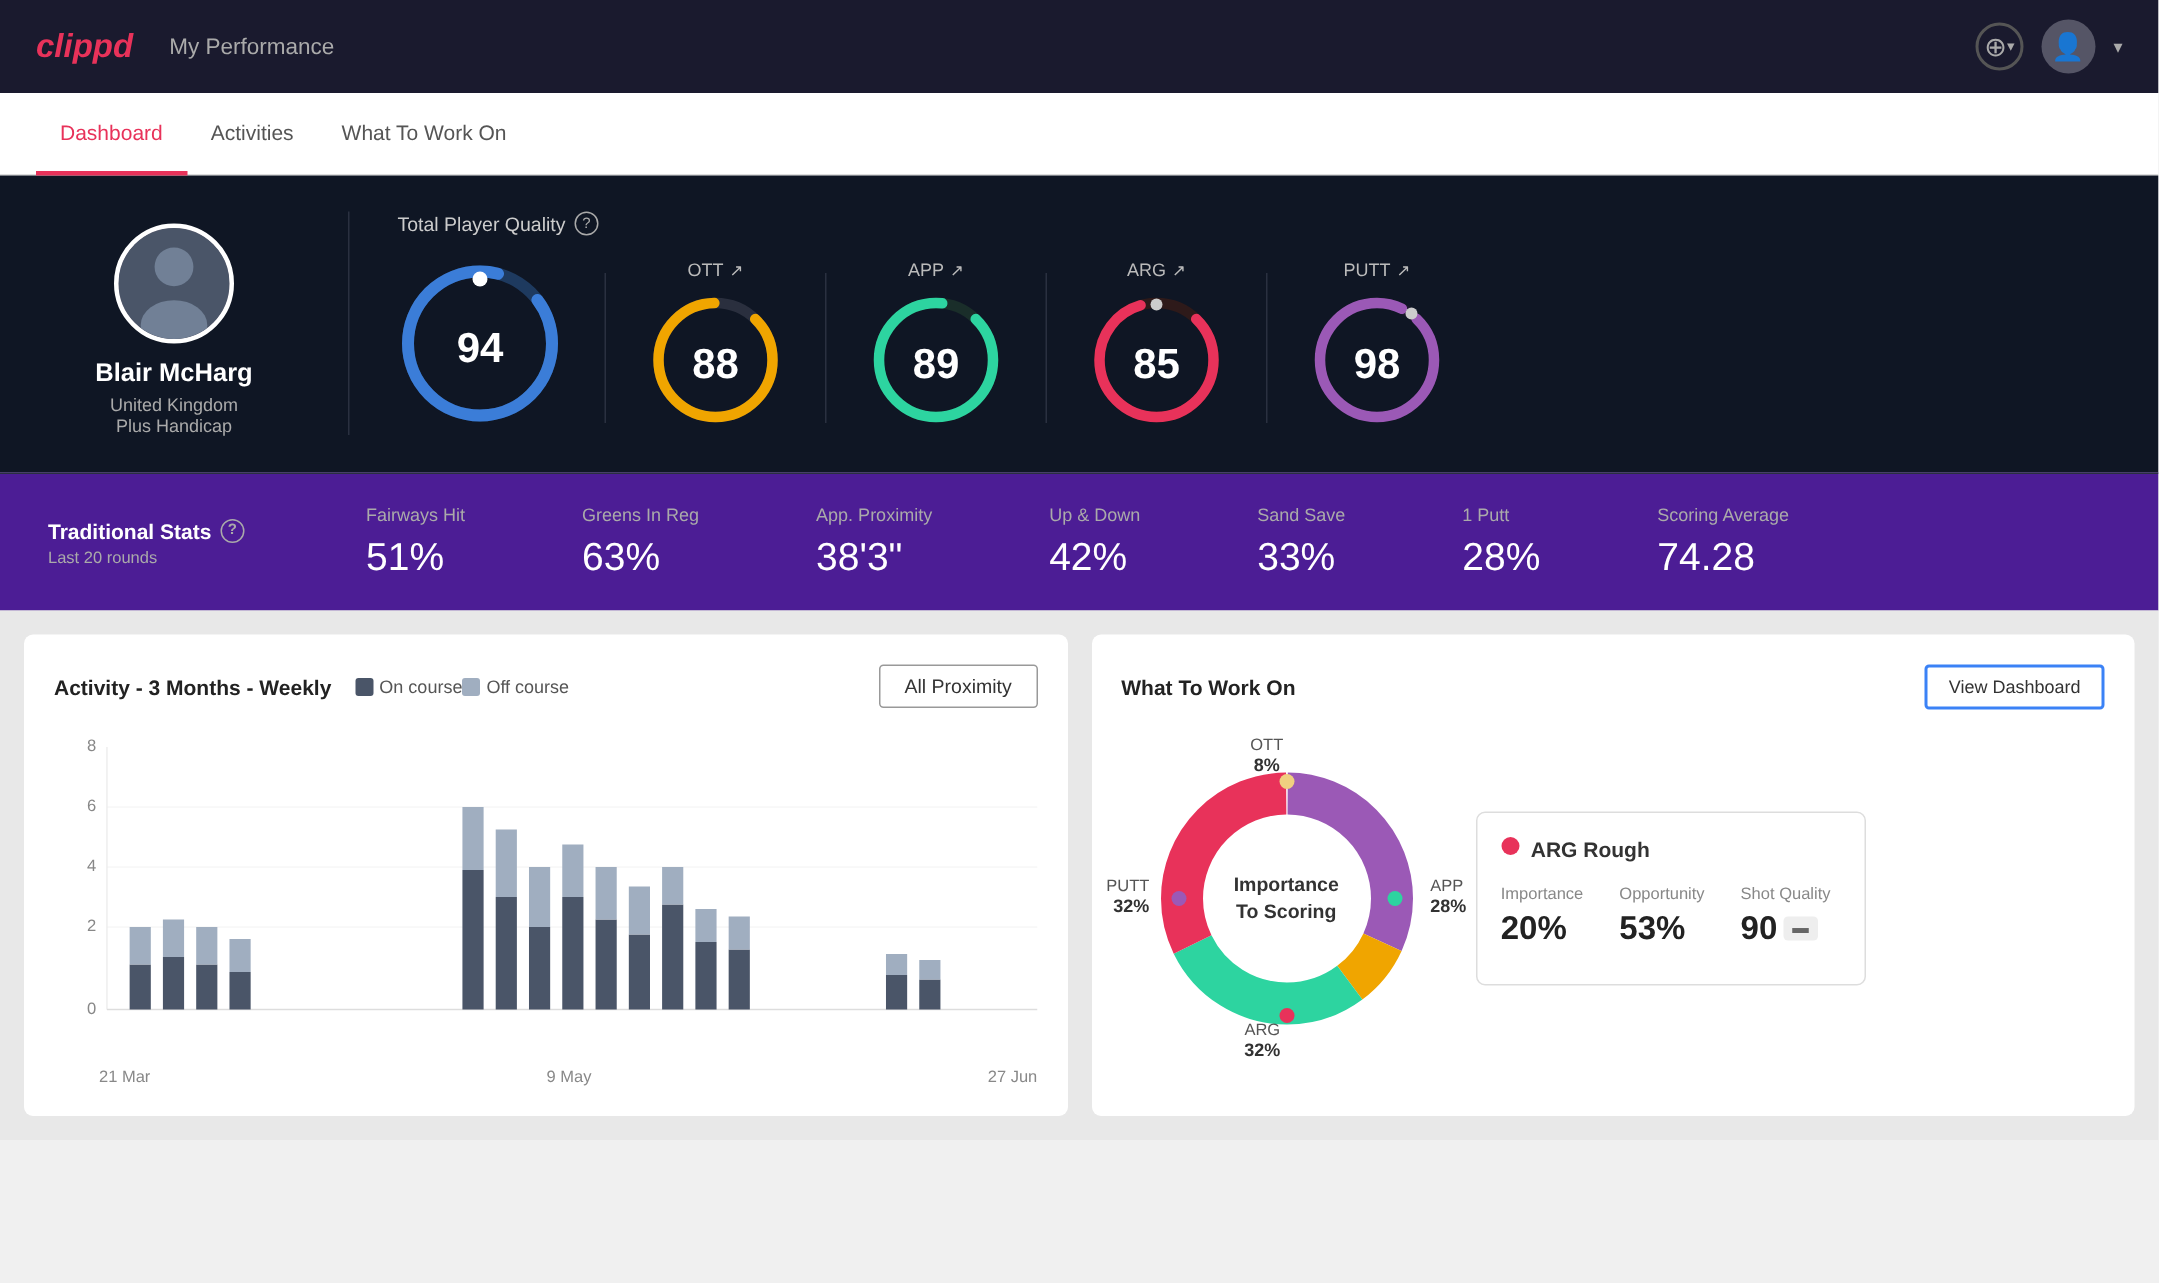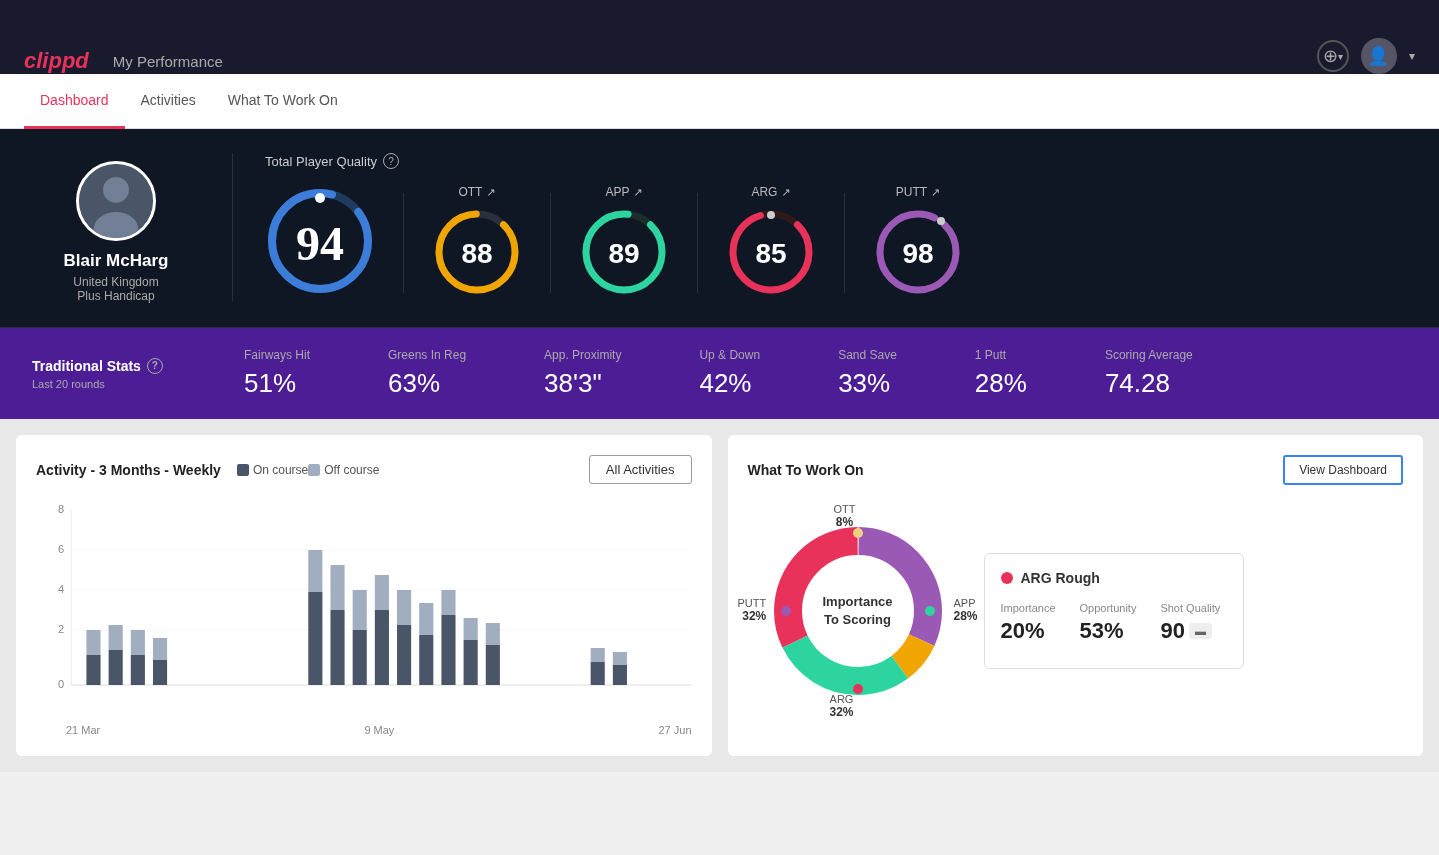--- a/index.html
+++ b/index.html
@@ -2,23 +2,23 @@
 <html><head>
   <meta charset="utf-8">
   <style>
     * { box-sizing: border-box; margin: 0; padding: 0; }
     body { font-family: -apple-system, BlinkMacSystemFont, 'Segoe UI', sans-serif; background: #f0f0f0; color: #333; }
 
     
     .header {
       background: #1a1a2e;
       display: flex;
-      align-items: flex-end;
+      align-items: center;
       padding: 0 24px;
-      height: 74px;
+      height: 62px;
       justify-content: space-between;
     }
     .logo {
       display: flex;
       align-items: center;
       gap: 8px;
     }
     .logo-text {
       color: #e8325a;
       font-size: 22px;
@@ -185,21 +185,21 @@
     .arrow-icon { font-size: 11px; }
     .circle-value {
       position: absolute;
       top: 50%;
       left: 50%;
       transform: translate(-50%, -50%);
       font-size: 28px;
       font-weight: bold;
       color: #fff;
     }
-    .circle-value.main { font-size: 48px; font-family: Liberation Serif, serif; }
+    .circle-value.main { font-size: 28px; }
 
     .score-divider {
       width: 1px;
       height: 100px;
       background: #2a3040;
       margin: 0 4px;
     }
 
     
     .traditional-stats {
@@ -367,21 +367,21 @@
 
     
     .info-card {
       border: 1px solid #ddd;
       border-radius: 6px;
       padding: 16px;
       min-width: 260px;
     }
     .info-card-title {
       display: flex;
-      align-items: center;
+      align-items: flex-start;
       gap: 8px;
       font-size: 14px;
       font-weight: 600;
       color: #333;
       margin-bottom: 16px;
     }
     .red-circle {
       width: 12px;
       height: 12px;
       border-radius: 50%;
@@ -602,21 +602,21 @@
           <div class="legend-item">
             <div class="legend-dot" style="background:#4a5568;"></div>
             <span>On course</span>
           </div>
           <div class="legend-item">
             <div class="legend-dot" style="background:#a0aec0;"></div>
             <span>Off course</span>
           </div>
         </div>
       </div>
-      <button class="all-activities-btn">All Activities</button>
+      <button class="all-activities-btn">All Proximity</button>
     </div>
 
     <div class="chart-area">
       <svg class="chart-svg" viewBox="0 0 650 220" preserveAspectRatio="none">
 
         <line x1="35" y1="10" x2="35" y2="185" stroke="#eee" stroke-width="1"></line>
         <line x1="35" y1="185" x2="650" y2="185" stroke="#ddd" stroke-width="1"></line>
         <line x1="35" y1="130" x2="650" y2="130" stroke="#eee" stroke-width="0.5"></line>
         <line x1="35" y1="90" x2="650" y2="90" stroke="#eee" stroke-width="0.5"></line>
         <line x1="35" y1="50" x2="650" y2="50" stroke="#eee" stroke-width="0.5"></line>

